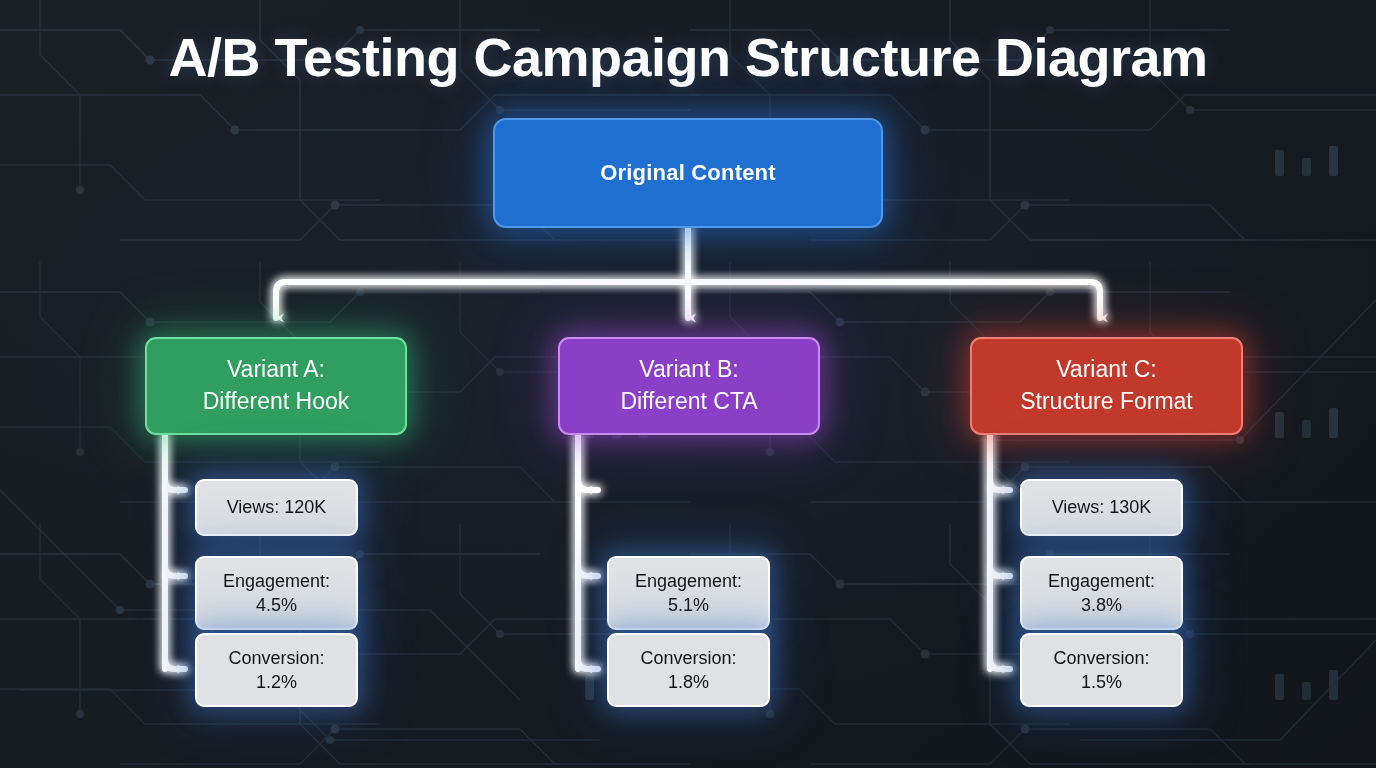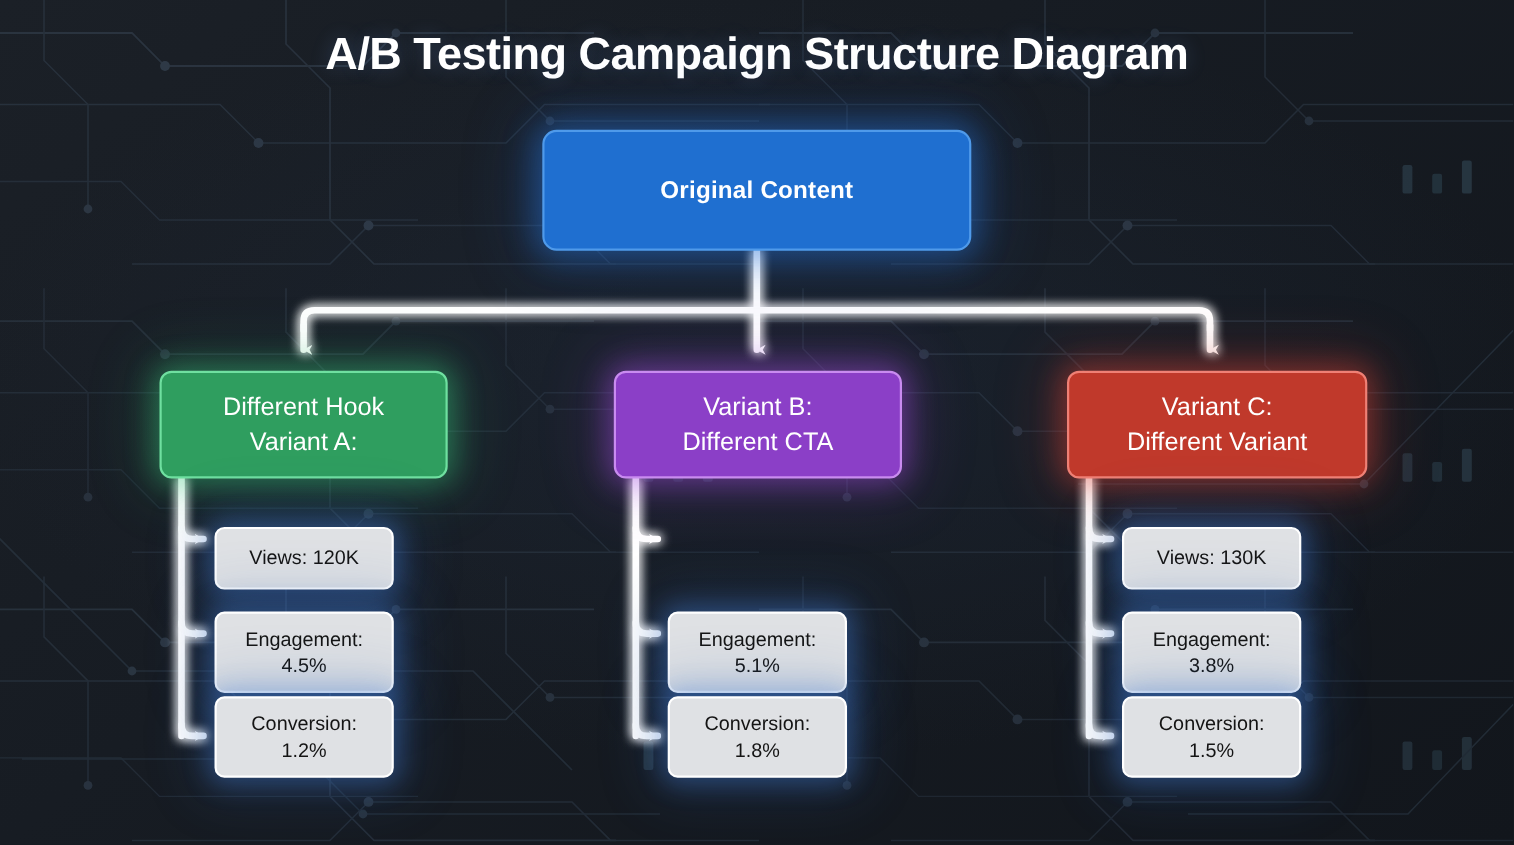--- a/index.html
+++ b/index.html
@@ -32,21 +32,21 @@
     pointer-events: none;
   }
 
   
   .title {
     position: absolute;
     top: 26px;
     left: 0;
     width: 1376px;
     text-align: center;
-    font-size: 41px;
+    font-size: 54px;
     font-weight: bold;
     letter-spacing: -0.5px;
     color: #ffffff;
     text-shadow: 0 0 18px rgba(120,170,255,0.22);
   }
 
   
   #connectors {
     position: absolute;
     inset: 0;
@@ -232,36 +232,36 @@
       <path d="M990,480 Q990,490 1000,490 H1010" marker-end="url(#arrowRight)"></path>
       <path d="M990,566 Q990,576 1000,576 H1010" marker-end="url(#arrowRight)"></path>
       <path d="M990,659 Q990,669 1000,669 H1010" marker-end="url(#arrowRight)"></path>
     </g>
   </svg>
 
   <div class="node node-root">Original Content</div>
 
   <div class="node node-variant variant-a">
     <span>
+      <span class="metric-line">Variant A:</span>
       <span class="metric-line">Different Hook</span>
-      <span class="metric-line">Variant A:</span>
     </span>
   </div>
 
   <div class="node node-variant variant-b">
     <span>
       <span class="metric-line">Variant B:</span>
       <span class="metric-line">Different CTA</span>
     </span>
   </div>
 
   <div class="node node-variant variant-c">
     <span>
       <span class="metric-line">Variant C:</span>
-      <span class="metric-line">Different Variant</span>
+      <span class="metric-line">Structure Format</span>
     </span>
   </div>
 
   <div class="metric col-a row-1 m-h1">
     <span>
       <span class="metric-line">Views: 120K</span>
     </span>
   </div>
   <div class="metric col-a row-2 m-h2">
     <span>

